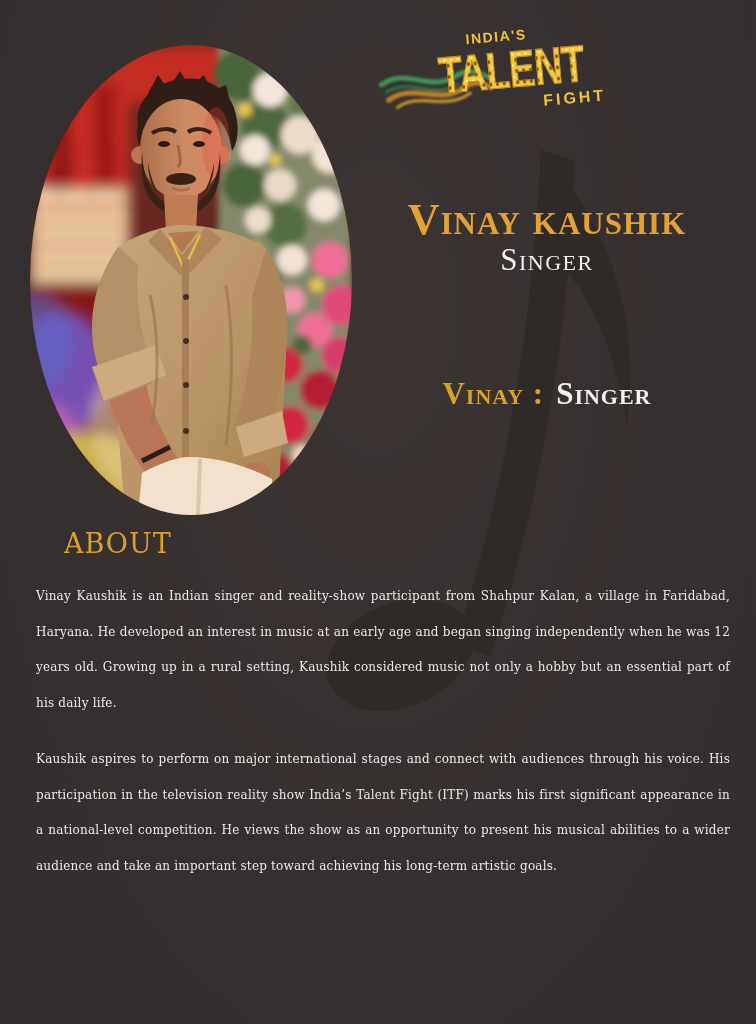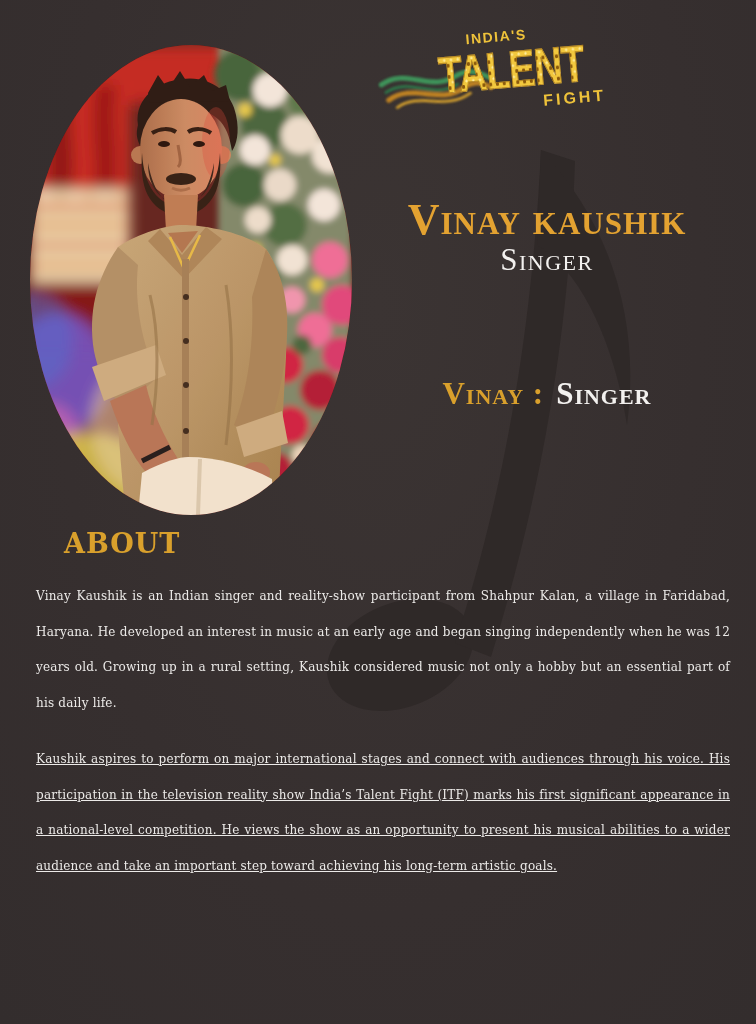--- a/index.html
+++ b/index.html
@@ -55,30 +55,30 @@
     margin-top:2px;font-size:31px;line-height:1.05;font-weight:normal;
     font-variant:small-caps;letter-spacing:1.5px;color:#f3f1ef;
   }
   .city-line{left:358px;top:376px;width:378px;text-align:center;z-index:2;
     font-size:31px;font-weight:bold;font-variant:small-caps;letter-spacing:1px;}
   .city-label{color:#d9a02c;}
   .city-value{color:#f3f1ef;margin-left:12px;}
   
   .about-heading{
     left:64px;top:528px;z-index:2;margin:0;
-    font-family:"DejaVu Serif",serif;font-size:27px;font-weight:bold;
+    font-family:"DejaVu Serif",serif;font-size:27px;font-weight:normal;
     letter-spacing:1px;color:#d9a02c;
   }
   .para{
     left:36px;width:694px;z-index:2;margin:0;
     font-family:"DejaVu Serif",serif;font-size:12px;line-height:35.5px;
     color:#eceae8;text-align:justify;letter-spacing:.2px;
   }
   .para1{top:579px;}
-  .para2{top:742px;text-decoration:underline;}
+  .para2{top:742px;}
 </style>
 </head>
 <body>
 
 <svg class="abs watermark" viewBox="0 0 345 690" aria-hidden="true">
   <g fill="#2f2928">
     <ellipse cx="95" cy="560" rx="76" ry="52" transform="rotate(-22 95 560)"></ellipse>
     <path d="M150,548 C192,420 226,260 236,55 L270,66 C263,270 226,432 186,562 Z"></path>
     <path d="M236,55 C305,128 336,225 322,330 C312,262 282,180 232,150 Z"></path>
   </g>

